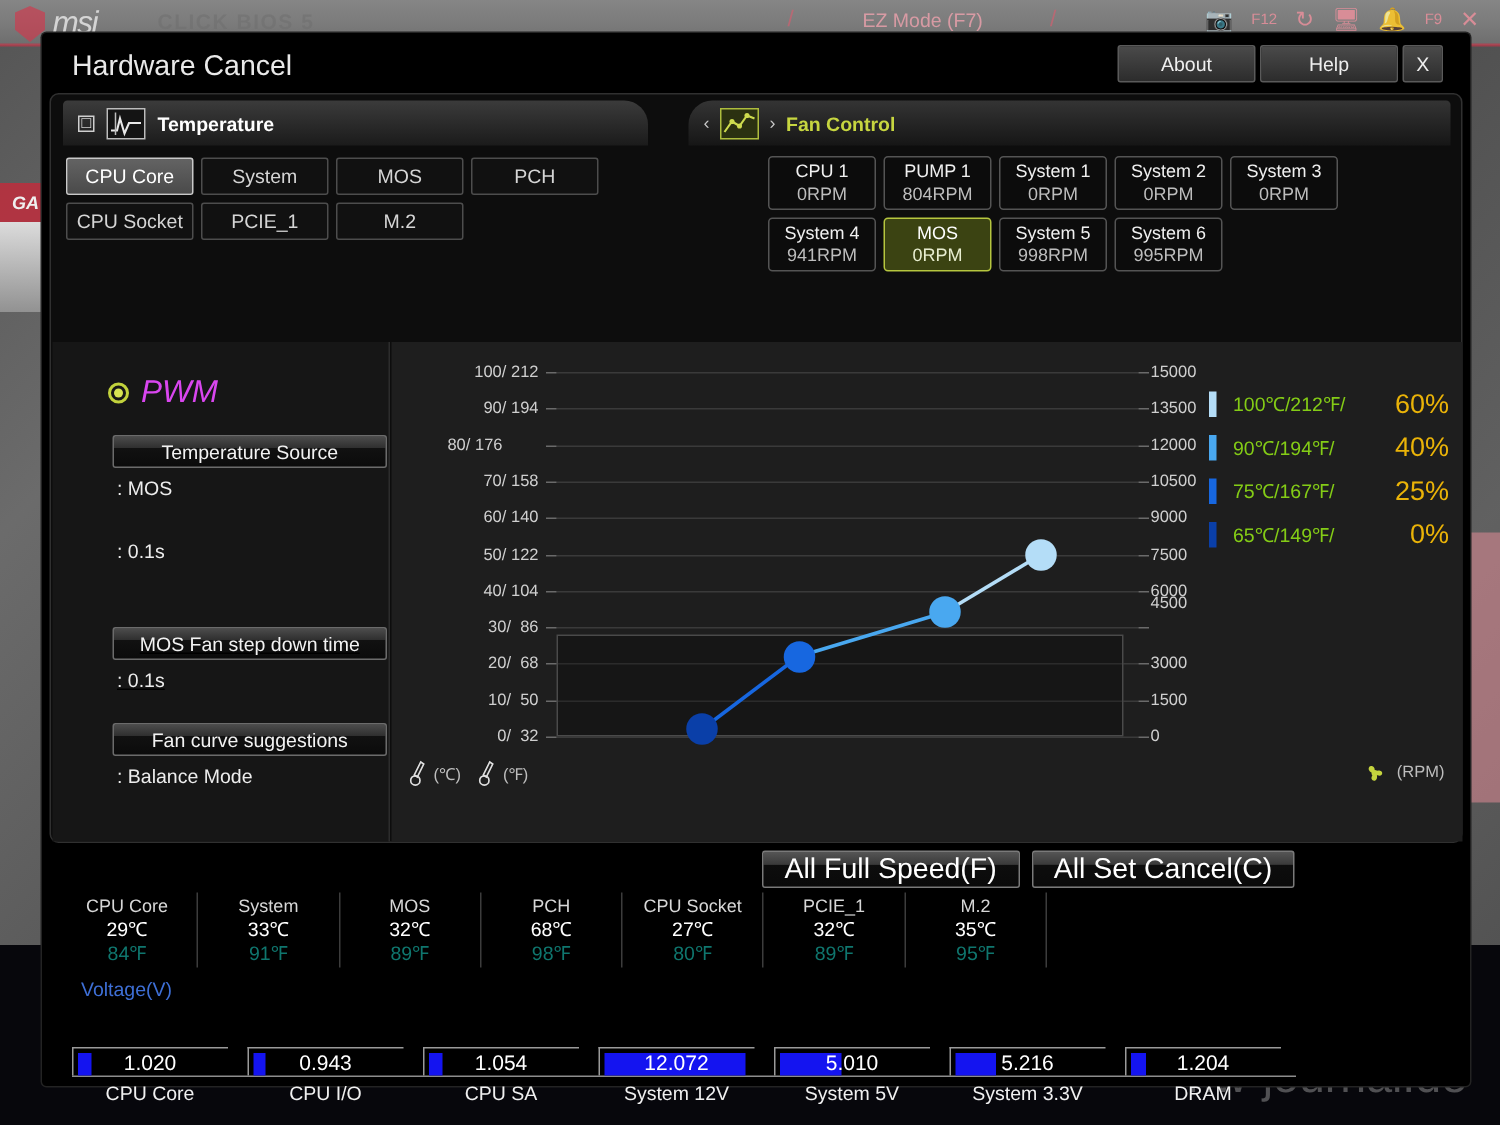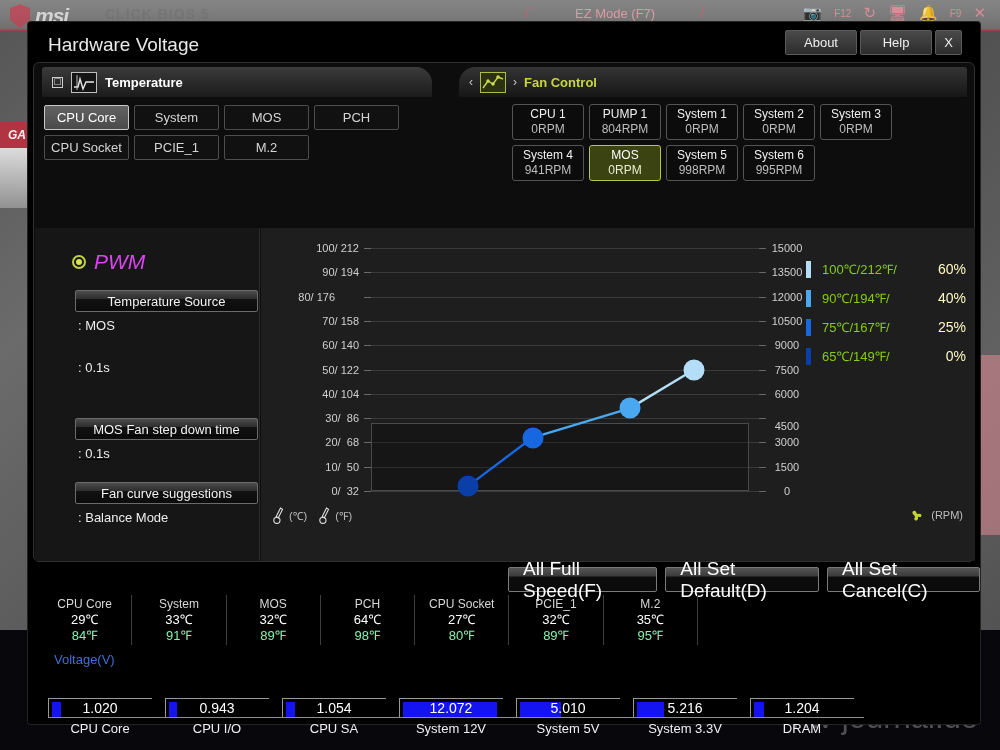--- a/index.html
+++ b/index.html
@@ -25,21 +25,21 @@
   .msi-logo {
     position: absolute; left: 10px; top: 4px; display: flex; align-items: center; gap: 5px;
     opacity: .75;
   }
   .msi-shield {
     width: 20px; height: 24px; background: #d3364b;
     clip-path: polygon(50% 0%,100% 18%,100% 66%,50% 100%,0% 66%,0% 18%);
     opacity: .85;
   }
   .msi-word {
-    font-size: 21px; font-weight: bold; font-style: italic; color: #f2f2f2;
+    font-size: 21px; font-weight: normal; font-style: italic; color: #f2f2f2;
     letter-spacing: -1px;
   }
   .msi-sub {
     position: absolute; left: 105px; top: 6px; font-size: 14px; font-weight: bold;
     color: #6f6f6f; letter-spacing: 1px; opacity: .55;
   }
   .bios-ez {
     position: absolute; left: 575px; top: 6px; font-size: 13px; color: #e8a0ab;
     opacity: .85;
   }
@@ -95,21 +95,21 @@
   .dlg-title {
     position: absolute; left: 20px; top: 12px; font-size: 19px; color: #e9e9e9;
   }
   .titlebtns { position: absolute; right: 18px; top: 8px; display: flex; gap: 3px; }
   .tbtn {
     height: 25px; background: linear-gradient(180deg,#4a4a4a,#2c2c2c);
     border: 1px solid #5a5a5a; border-radius: 2px;
     color: #eee; font-size: 13px; display: flex; align-items: center; justify-content: center;
     cursor: pointer;
   }
-  .tbtn.wide { width: 72px; }
+  .tbtn.wide { width: 92px; }
   .tbtn.x { width: 27px; }
 
   
   .panel {
     position: absolute; left: 5px; top: 40px; width: 942px; height: 500px;
     background: #0d0d0d; border: 1px solid #303030; border-radius: 6px;
   }
   .hdr-row { position: absolute; left: 0; top: 0; width: 100%; height: 36px; }
   .hdr-left {
     position: absolute; left: 8px; top: 4px; width: 390px; height: 30px;
@@ -207,21 +207,21 @@
     position: absolute; left: 110px; top: 20px; width: 388px; height: 243px;
   }
   .gridline { position: absolute; left: 0; width: 388px; height: 1px; background: #3a3a3a; }
   .ytick-l {
     position: absolute; right: 0; font-size: 11px; color: #cfcfcf;
     white-space: pre; text-align: right; transform: translateY(-50%);
   }
   .tickmark-l { position: absolute; width: 7px; height: 1px; background: #6a6a6a; }
   .ytick-r {
     position: absolute; left: 0; font-size: 11px; color: #cfcfcf;
-    text-align: center; width: 40px; transform: translateY(-50%);
+    text-align: left; width: 40px; transform: translateY(-50%);
   }
   .tickmark-r { position: absolute; width: 7px; height: 1px; background: #6a6a6a; }
   .zone-box {
     position: absolute; border: 1px solid #4a4a4a; background: rgba(0,0,0,.25);
   }
   .pt {
     position: absolute; border-radius: 50%; transform: translate(-50%,-50%); cursor: pointer;
   }
   .axis-foot {
     position: absolute; left: 0; top: 272px; width: 714px; height: 30px;
@@ -231,21 +231,21 @@
   .unit-lbl { font-size: 11px; color: #bdbdbd; }
   .rpm-grp { position: absolute; right: 12px; display: flex; align-items: center; gap: 6px; }
 
   
   .legend { position: absolute; left: 545px; top: 28px; width: 165px; }
   .lg-row {
     display: flex; align-items: center; height: 26px; margin-bottom: 3px;
   }
   .lg-sw { width: 5px; height: 17px; margin-right: 11px; }
   .lg-temp { font-size: 13px; color: #84cc16; width: 100px; }
-  .lg-pct { font-size: 14px; color: #fef9c3; width: 44px; text-align: right; }
+  .lg-pct { font-size: 18px; color: #eab308; width: 44px; text-align: right; }
 
   
   .act-row { position: absolute; left: 480px; top: 545px; display: flex; gap: 8px; }
   .act-btn {
     height: 25px; padding: 0 14px; min-width: 140px;
     background: linear-gradient(180deg,#555 0%,#3a3a3a 36%,#0d0d0d 38%,#0a0a0a 100%);
     border: 1px solid #7a7a7a; border-radius: 2px;
     color: #fff; font-size: 19px;
     display: flex; align-items: center; justify-content: center; cursor: pointer;
   }
@@ -255,21 +255,21 @@
     position: absolute; left: 10px; top: 573px; width: 660px; height: 50px;
     display: flex;
   }
   .tcell {
     flex: 1; display: flex; flex-direction: column; align-items: center;
     border-right: 1px solid #3c3c3c; justify-content: center;
   }
   .tcell:last-child { border-right: 1px solid #3c3c3c; }
   .tname { font-size: 12px; color: #d7d7d7; line-height: 15px; }
   .tc { font-size: 13px; color: #fff; line-height: 16px; }
-  .tf { font-size: 13px; color: #86efac; line-height: 16px; }
+  .tf { font-size: 13px; color: #0f766e; line-height: 16px; }
 
   
   .volt-title {
     position: absolute; left: 26px; top: 630px; font-size: 13px; color: #3e6fd6;
   }
   .volts { position: absolute; left: 20px; top: 676px; width: 820px; display: flex; }
   .vcell { position: relative; width: 117px; height: 46px; }
   .vbar-track {
     position: absolute; left: 0; top: 0; width: 104px; height: 19px;
     border-left: 1px solid #9a9a9a; border-top: 1px solid #9a9a9a;
@@ -327,21 +327,21 @@
     <div class="bios-bottom">
       <div class="swoosh" style="left:420px;top:-170px;width:720px;height:330px;border-width:3px;"></div>
       <div class="swoosh" style="left:470px;top:-135px;width:700px;height:300px;border-width:7px;border-top-color:#324a78;"></div>
       <div class="swoosh" style="left:520px;top:-100px;width:660px;height:270px;border-width:2px;border-top-color:#46608f;"></div>
       <div class="watermark">hw-journal.de</div>
     </div>
   </div>
 
   <div class="dialog">
 
-    <div class="dlg-title">Hardware Voltage</div>
+    <div class="dlg-title">Hardware Cancel</div>
 
     <div class="titlebtns">
       <div class="tbtn wide">About</div>
       <div class="tbtn wide">Help</div>
       <div class="tbtn x">X</div>
     </div>
 
     <div class="panel">
 
       <div class="hdr-row">
@@ -504,21 +504,21 @@
                 <div class="ytick-r" style="left: 506px; top: 68.6px;">12000</div>
                 <div class="tickmark-r" style="left: 498px; top: 68.6px;"></div>
                 <div class="ytick-r" style="left: 506px; top: 92.9px;">10500</div>
                 <div class="tickmark-r" style="left: 498px; top: 92.9px;"></div>
                 <div class="ytick-r" style="left: 506px; top: 117.2px;">9000</div>
                 <div class="tickmark-r" style="left: 498px; top: 117.2px;"></div>
                 <div class="ytick-r" style="left: 506px; top: 141.5px;">7500</div>
                 <div class="tickmark-r" style="left: 498px; top: 141.5px;"></div>
                 <div class="ytick-r" style="left: 506px; top: 165.8px;">6000</div>
                 <div class="tickmark-r" style="left: 498px; top: 165.8px;"></div>
-                <div class="ytick-r" style="left: 506px; top: 198px;">4500</div>
+                <div class="ytick-r" style="left: 506px; top: 174px;">4500</div>
                 <div class="tickmark-r" style="left: 498px; top: 190.1px;"></div>
                 <div class="ytick-r" style="left: 506px; top: 214.4px;">3000</div>
                 <div class="tickmark-r" style="left: 498px; top: 214.4px;"></div>
                 <div class="ytick-r" style="left: 506px; top: 238.7px;">1500</div>
                 <div class="tickmark-r" style="left: 498px; top: 238.7px;"></div>
                 <div class="ytick-r" style="left: 506px; top: 263px;">0</div>
                 <div class="tickmark-r" style="left: 498px; top: 263px;"></div>
               </div>
 
             <div class="legend" id="legend">
@@ -569,21 +569,20 @@
                 <span class="unit-lbl">(RPM)</span>
               </div>
             </div>
           </div>
         </div>
       </div>
     </div>
 
     <div class="act-row" id="act-row">
         <div class="act-btn">All Full Speed(F)</div>
-        <div class="act-btn">All Set Default(D)</div>
         <div class="act-btn">All Set Cancel(C)</div>
       </div>
 
     <div class="temps" id="temps">
         <div class="tcell">
           <div class="tname">CPU Core</div>
           <div class="tc">29℃</div>
           <div class="tf">84℉</div>
         </div>
         <div class="tcell">
@@ -591,21 +590,21 @@
           <div class="tc">33℃</div>
           <div class="tf">91℉</div>
         </div>
         <div class="tcell">
           <div class="tname">MOS</div>
           <div class="tc">32℃</div>
           <div class="tf">89℉</div>
         </div>
         <div class="tcell">
           <div class="tname">PCH</div>
-          <div class="tc">64℃</div>
+          <div class="tc">68℃</div>
           <div class="tf">98℉</div>
         </div>
         <div class="tcell">
           <div class="tname">CPU Socket</div>
           <div class="tc">27℃</div>
           <div class="tf">80℉</div>
         </div>
         <div class="tcell">
           <div class="tname">PCIE_1</div>
           <div class="tc">32℃</div>

